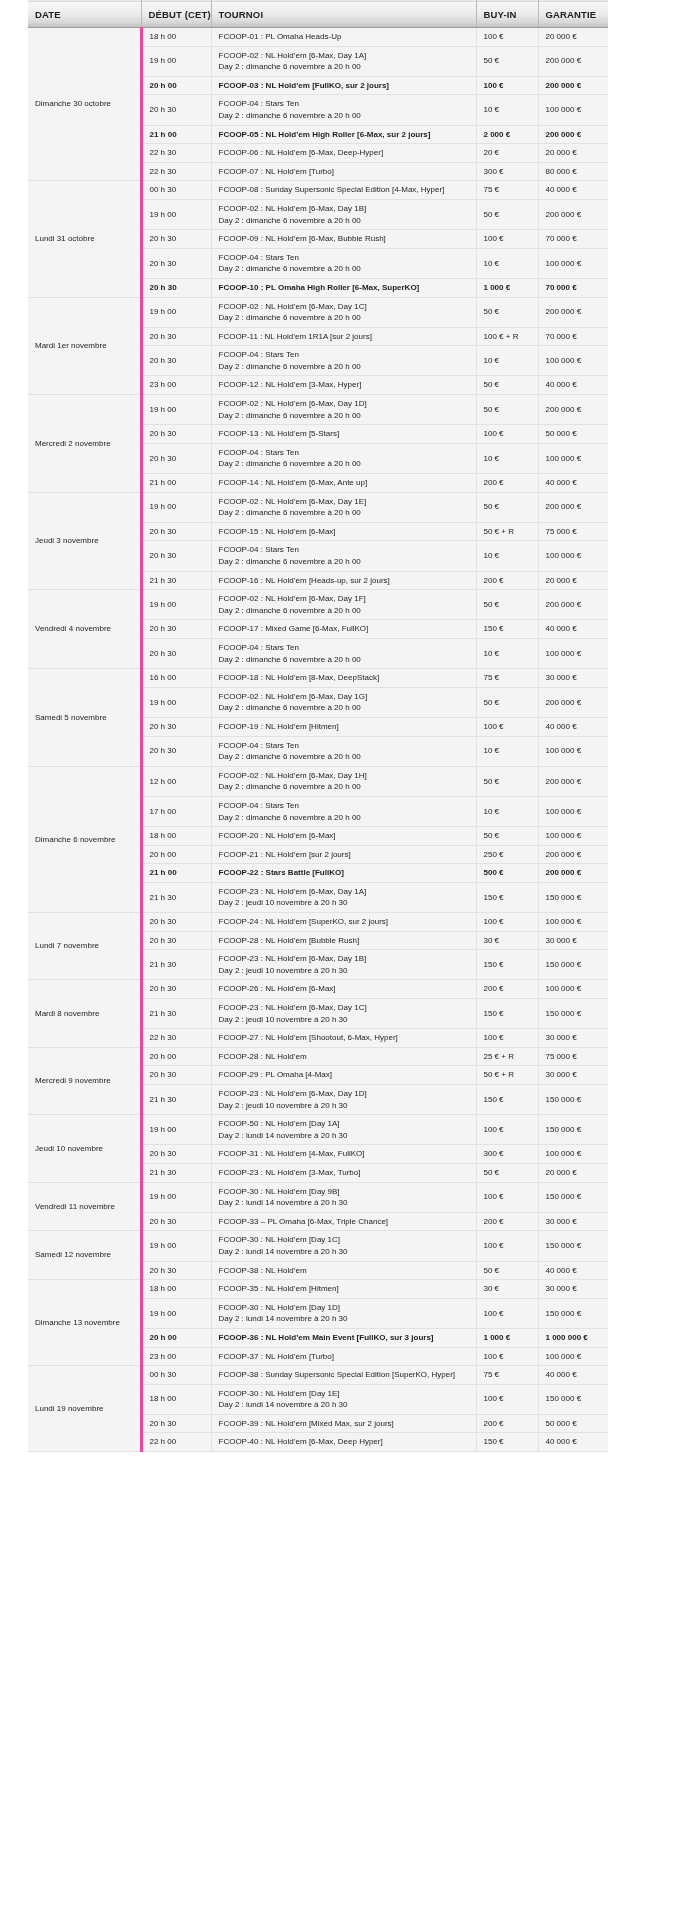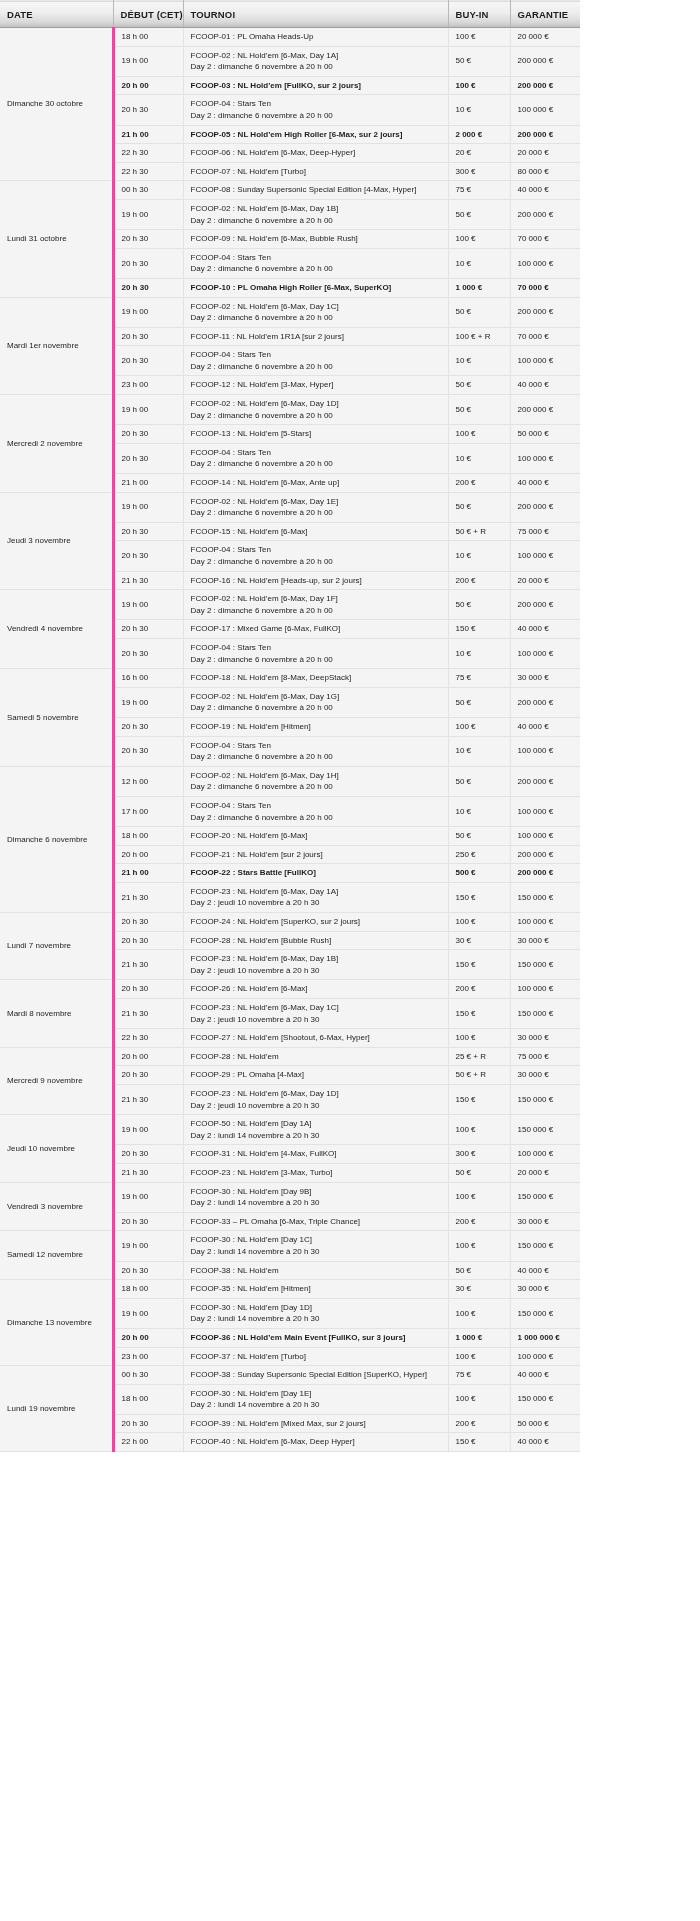--- a/index.html
+++ b/index.html
@@ -7,20 +7,21 @@
     margin: 0; padding: 0;
     background: #ffffff;
     font-family: "Liberation Sans", sans-serif;
   }
   #page {
     width: 612px;
     height: 1921px;
     position: relative;
     background: #ffffff;
     overflow: hidden;
+    padding-left: 28px;
   }
   table.sched {
     border-collapse: collapse;
     width: 580px;
     table-layout: fixed;
     background: #f4f4f4;
   }
   table.sched col.c-date    { width: 113px; }
   table.sched col.c-debut   { width:  70px; }
   table.sched col.c-tournoi { width: 265px; }
@@ -504,21 +505,21 @@
         </tr>
         <tr>
           <td>21 h 30</td>
           <td>
             <span class="sub">FCOOP-23 : NL Hold’em [3-Max, Turbo]</span>
           </td>
           <td class="nowrap">50 €</td>
           <td class="nowrap">20 000 €</td>
         </tr>
         <tr class="daystart">
-          <td class="c-date-cell" rowspan="2">Vendredi 3 novembre</td>
+          <td class="c-date-cell" rowspan="2">Vendredi 11 novembre</td>
           <td>19 h 00</td>
           <td>
             <span class="sub">FCOOP-30 : NL Hold’em [Day 9B]</span>
             <span class="sub">Day 2 : lundi 14 novembre à 20 h 30</span>
           </td>
           <td class="nowrap">100 €</td>
           <td class="nowrap">150 000 €</td>
         </tr>
         <tr>
           <td>20 h 30</td>

